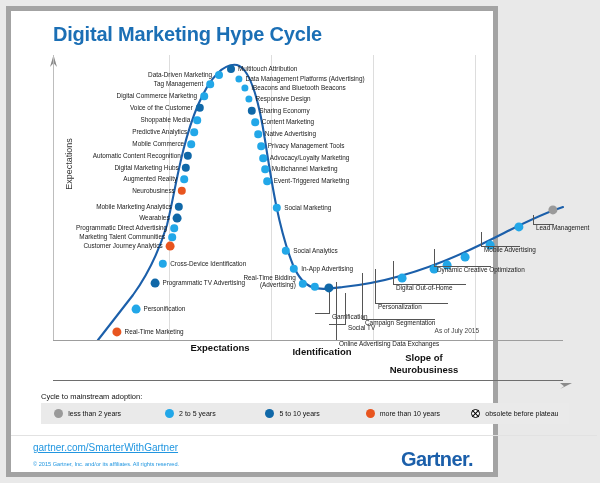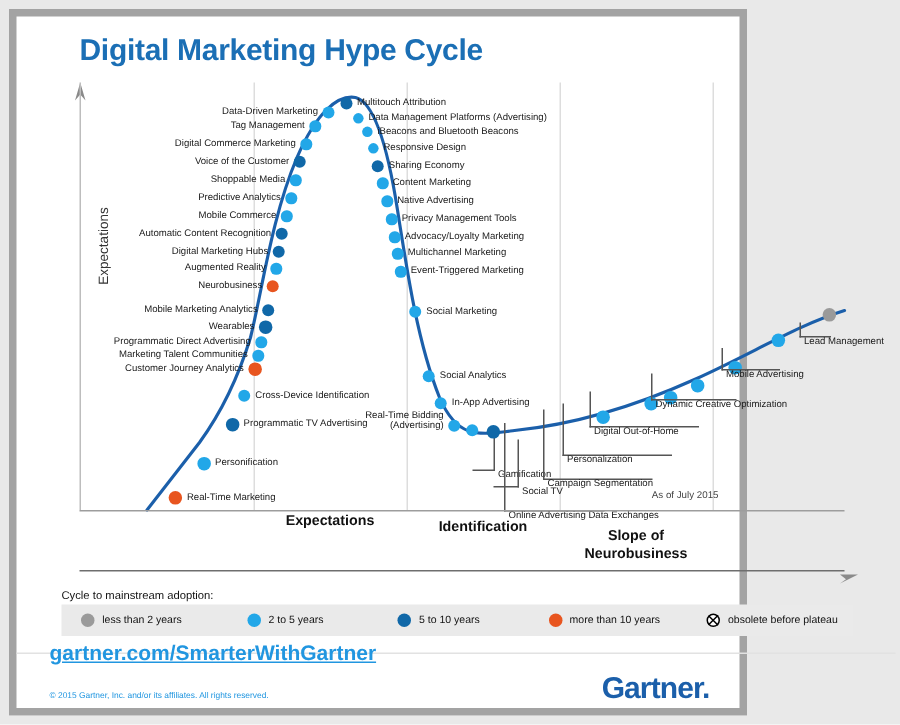--- a/index.html
+++ b/index.html
@@ -89,21 +89,21 @@
     border:1.2px solid #000;position:relative;box-sizing:border-box;
   }
   .obs:before,.obs:after{
     content:"";position:absolute;left:50%;top:-1px;width:1.4px;height:9px;background:#000;
     margin-left:-0.7px;
   }
   .obs:before{transform:rotate(45deg);}
   .obs:after{transform:rotate(-45deg);}
   
   #footsep{position:absolute;left:0;top:424px;width:586px;height:1px;background:#e2e2e2;}
-  #url{position:absolute;left:22px;top:416px;font-size:14px;font-weight:bold;color:#2196e0;}
+  #url{position:absolute;left:22px;top:431px;font-size:10px;font-weight:normal;color:#2196e0;}
   #copy{position:absolute;left:22px;top:450px;font-size:5.6px;color:#2196e0;}
   #brand{
     position:absolute;right:20px;top:437px;font-size:20px;font-weight:bold;
     color:#1b5faa;letter-spacing:-0.6px;
   }
 </style>
 </head>
 <body>
 
 <div id="page">

